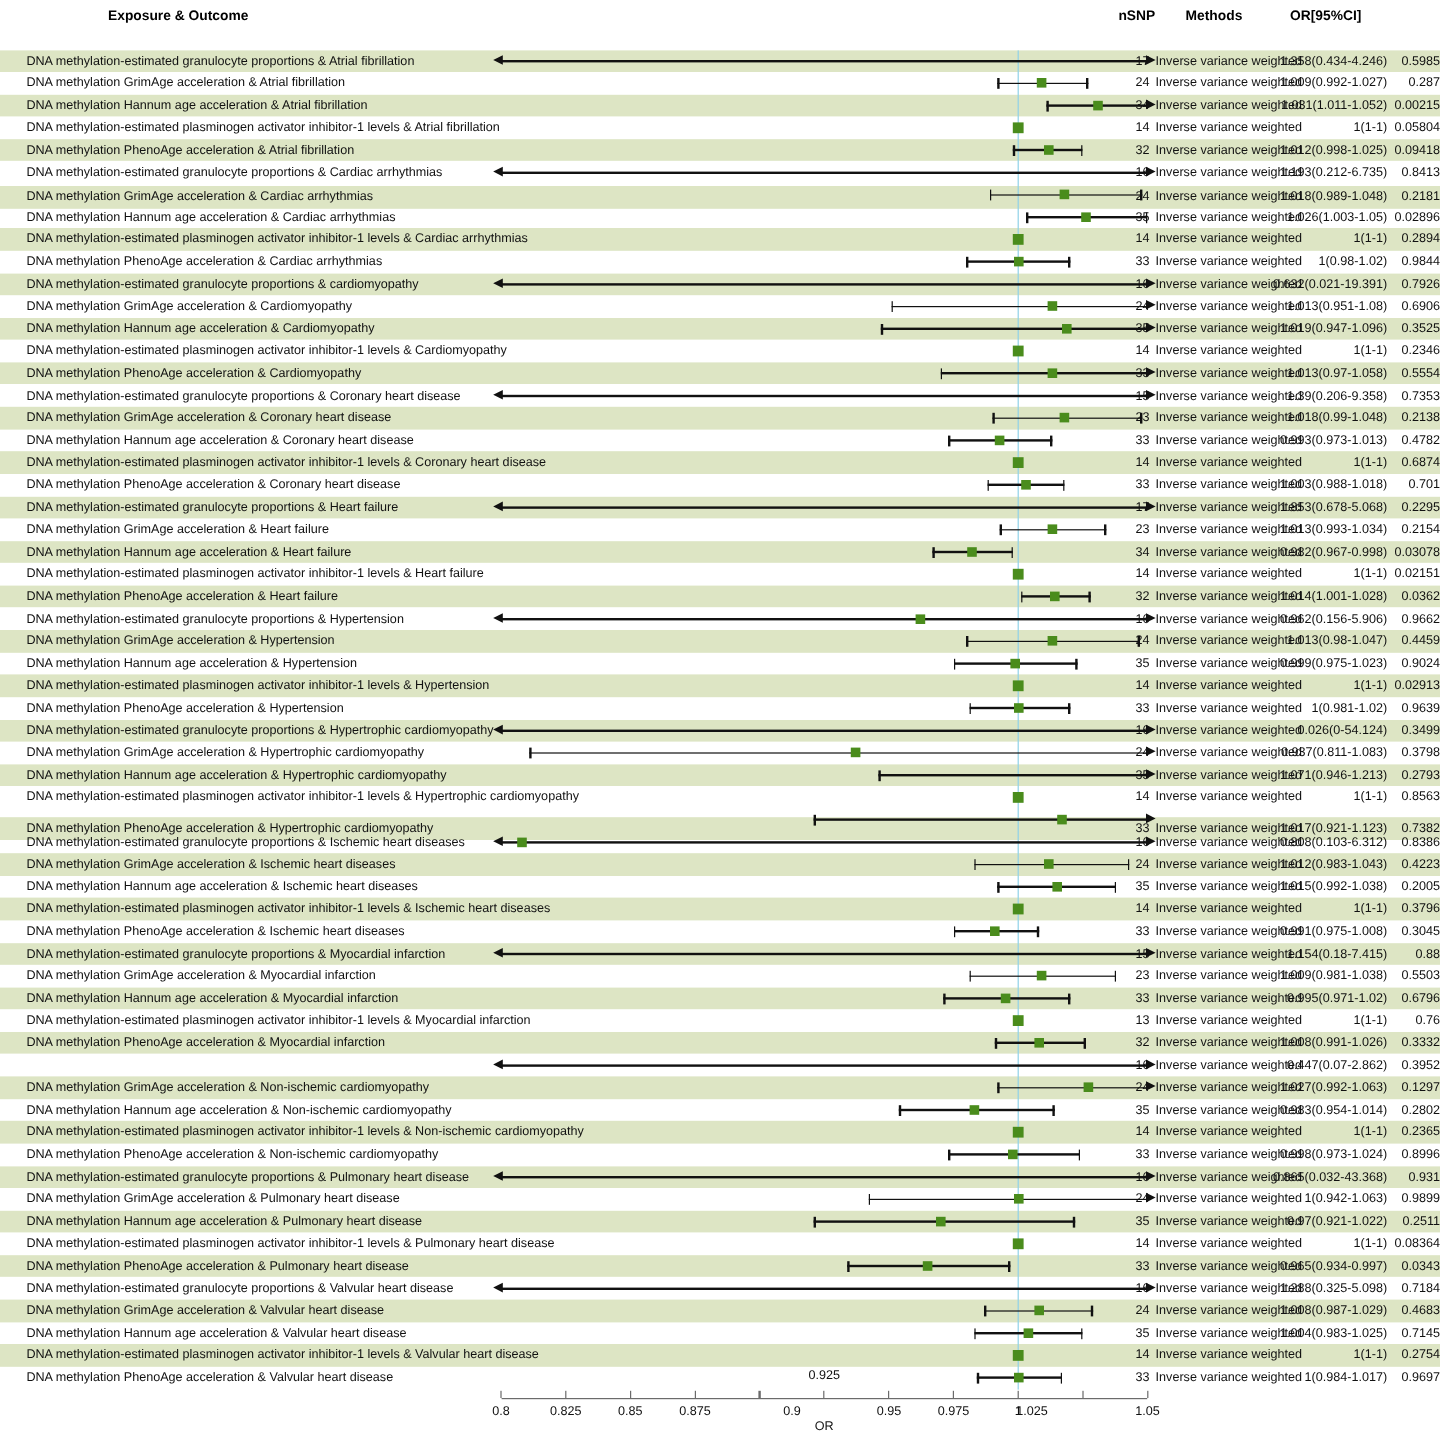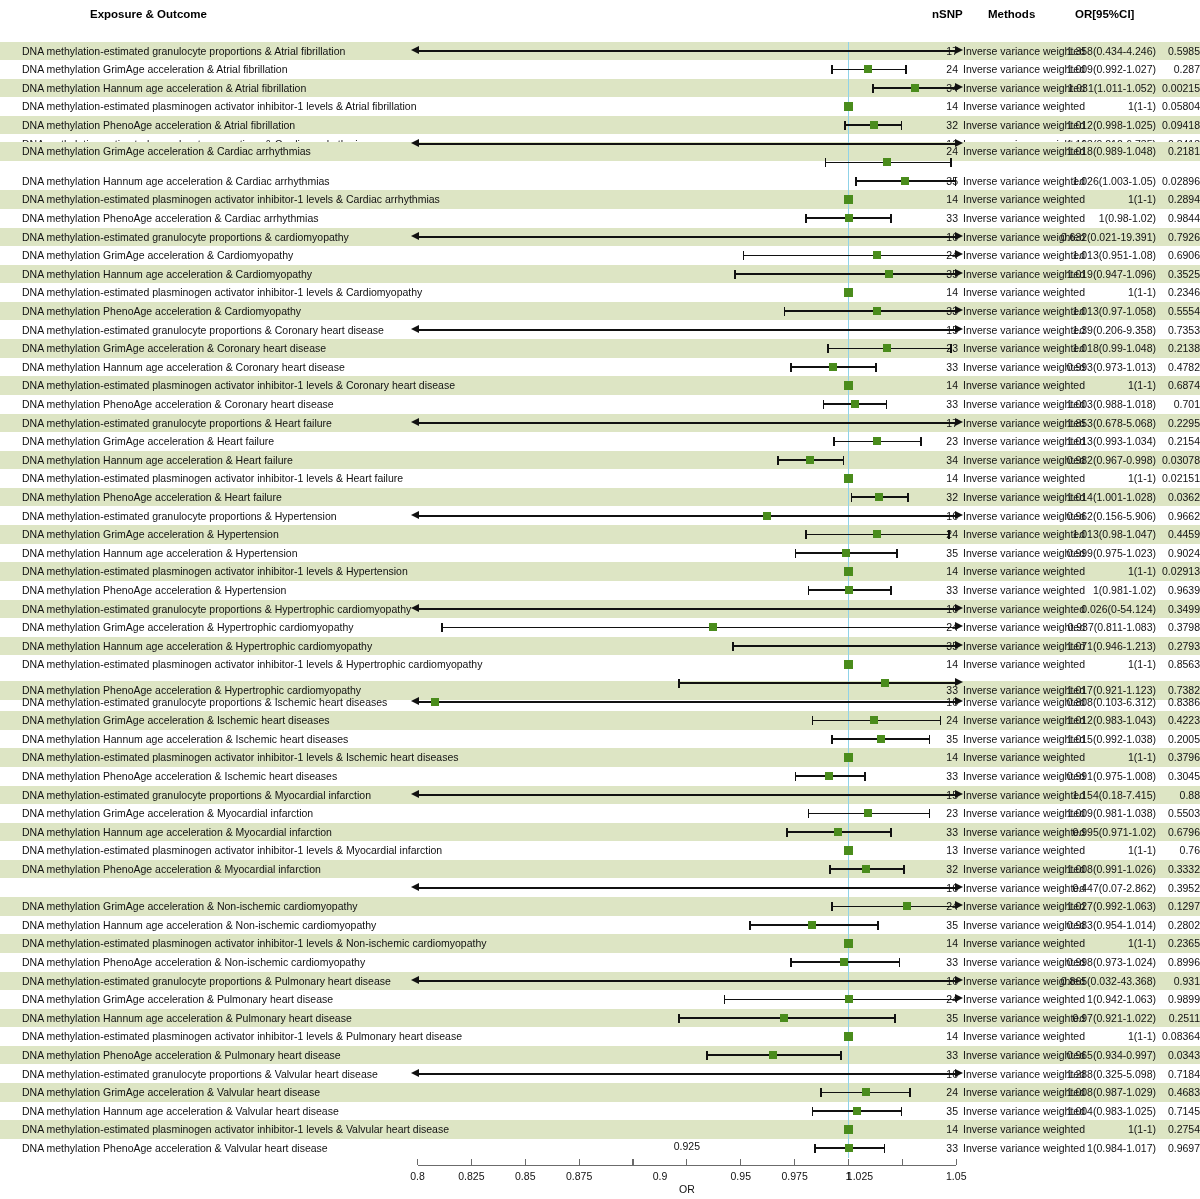--- a/index.html
+++ b/index.html
@@ -94,21 +94,21 @@
         <div class="cell c-or">1.012(0.998-1.025)</div>
         <div class="cell c-p">0.09418</div>
       </div>
       <div class="row" style="top: 134.5px;">
         <div class="cell c-label">DNA methylation-estimated granulocyte proportions &amp; Cardiac arrhythmias</div>
         <div class="cell c-nsnp">16</div>
         <div class="cell c-method">Inverse variance weighted</div>
         <div class="cell c-or">1.193(0.212-6.735)</div>
         <div class="cell c-p">0.8413</div>
       </div>
-      <div class="row shaded" style="top: 142px;">
+      <div class="row shaded" style="top: 155px;">
         <div class="cell c-label">DNA methylation GrimAge acceleration &amp; Cardiac arrhythmias</div>
         <div class="cell c-nsnp">24</div>
         <div class="cell c-method">Inverse variance weighted</div>
         <div class="cell c-or">1.018(0.989-1.048)</div>
         <div class="cell c-p">0.2181</div>
       </div>
       <div class="row" style="top: 171.7px;">
         <div class="cell c-label">DNA methylation Hannum age acceleration &amp; Cardiac arrhythmias</div>
         <div class="cell c-nsnp">35</div>
         <div class="cell c-method">Inverse variance weighted</div>

